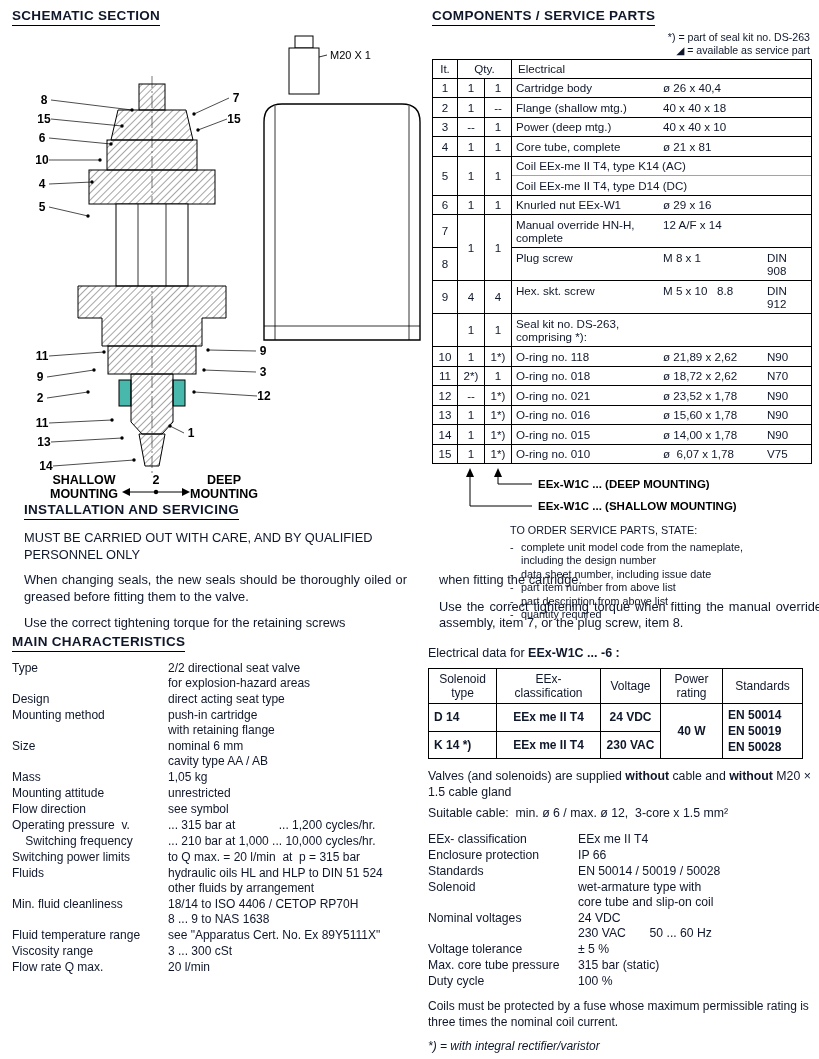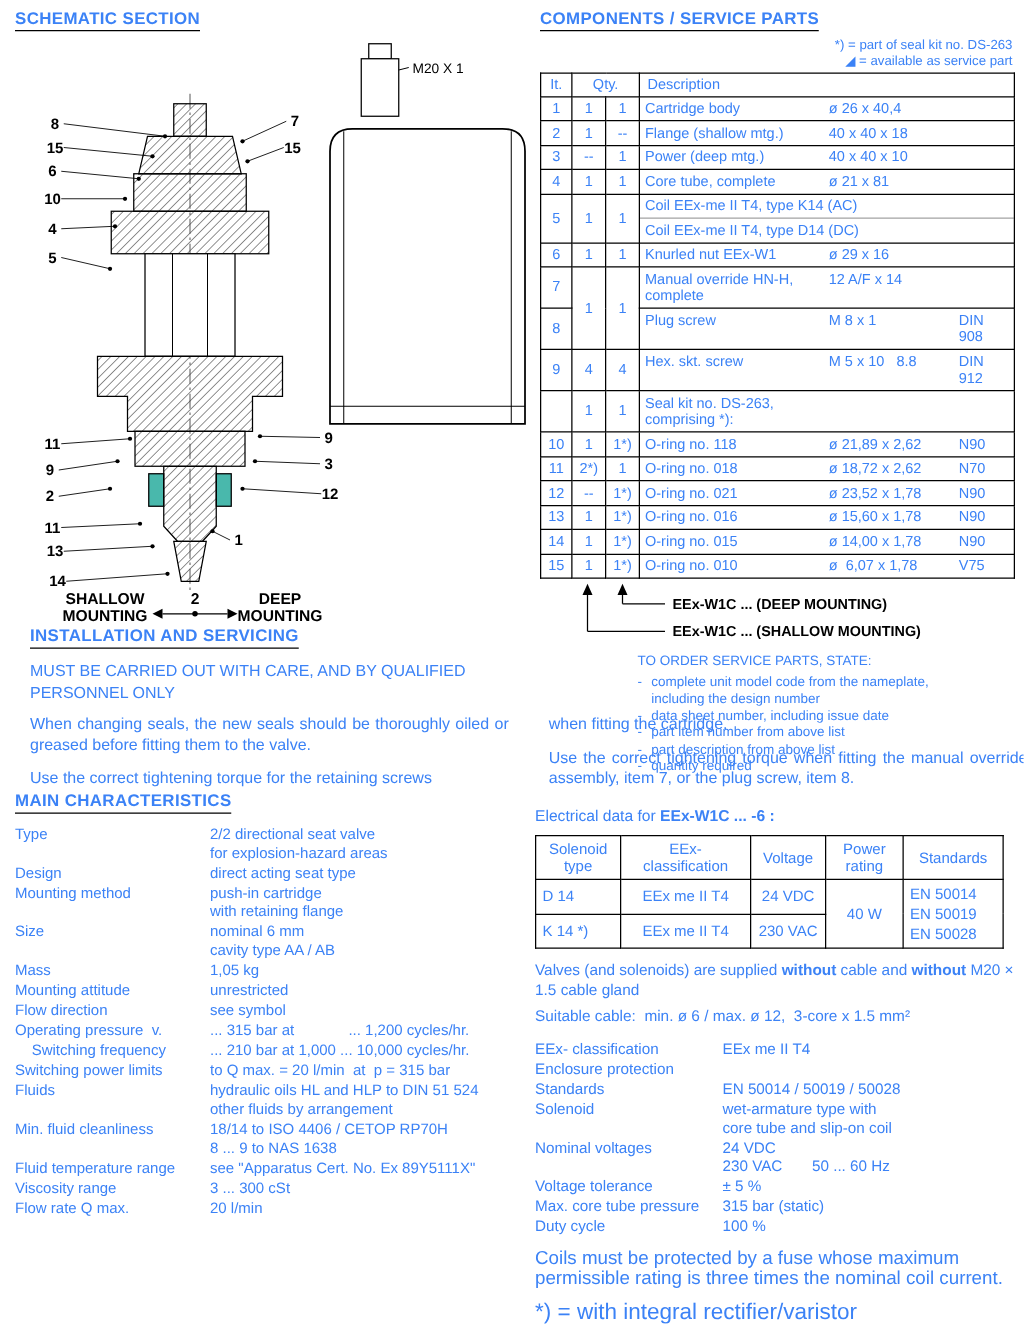--- a/index.html
+++ b/index.html
@@ -1,19 +1,19 @@
 <!DOCTYPE html>
 <html><head>
 <meta charset="utf-8">
 <style>
   * { margin:0; padding:0; box-sizing:border-box; }
   html,body { background:#fff; }
   .page {
     position:relative; width:819px; height:1059px; background:#ffffff;
-    font-family:"Liberation Sans", sans-serif; color:#3b82f6; overflow:hidden;
+    font-family:"Liberation Sans", sans-serif; color:#0f172a; overflow:hidden;
   }
   .sec-title {
     display:inline-block; font-size:13.5px; font-weight:bold; letter-spacing:.3px;
     border-bottom:1.4px solid #000; padding-bottom:2px; white-space:nowrap;
   }
   
   #schematic-section { position:absolute; left:12px; top:6px; width:406px; }
   #components-section { position:absolute; left:432px; top:6px; width:380px; }
   #installation-section { position:absolute; left:24px; top:500px; width:798px; }
   #characteristics-section { position:absolute; left:12px; top:632px; width:404px; }
@@ -50,32 +50,32 @@
   .pair-row { display:flex; margin-bottom:1px; }
   .pair-label { width:156px; flex:none; white-space:pre-wrap; }
   .pair-value { flex:1; white-space:pre-wrap; }
   #char-rows { margin-top:9px; font-size:12px; line-height:15px; }
   #spec-rows { margin-top:12px; font-size:12.2px; line-height:15px; }
   #spec-rows .pair-label { width:150px; }
   
   .elec-title { font-size:12.5px; }
   .elec-title .model { font-weight:bold; }
   .elec-table { border-collapse:collapse; margin-top:8px; }
-  .elec-table th, .elec-table td { border:1px solid #000; font-size:12px; padding:3px 5px; }
+  .elec-table th, .elec-table td { border:1px solid #000; font-size:12px; padding:3px 5px;font-weight:bold; }
   .elec-table th { font-weight:normal; white-space:pre-line; text-align:center; vertical-align:middle; line-height:14px; }
   .e-type { width:68px; text-align:left; }
   .e-cls  { width:104px; text-align:center; }
   .e-volt { width:60px; text-align:center; }
   .e-pow  { width:62px; text-align:center; }
   .e-std  { width:80px; text-align:left; white-space:pre-line; line-height:16px; }
   .elec-note { margin-top:10px; font-size:12.3px; line-height:15.5px; }
   .elec-note b { font-weight:bold; }
   .cable-note { margin-top:6px; font-size:12.3px; white-space:pre-wrap; }
-  .fuse-note { margin-top:10px; font-size:15px; line-height:15.5px; }
-  .rect-note { margin-top:9px; font-size:18px; }
+  .fuse-note { margin-top:10px; font-size:12px; line-height:15.5px; }
+  .rect-note { margin-top:9px; font-size:12px;font-style:italic; }
 </style>
 </head>
 <body>
 
 <div class="page">
 
   <div id="schematic-section">
     <span class="sec-title">SCHEMATIC SECTION</span>
     <svg width="410" height="470" viewBox="0 0 410 470" style="display:block;margin-top:4px;">
       <defs>
@@ -185,21 +185,21 @@
     <span class="sec-title">COMPONENTS / SERVICE PARTS</span>
     <div class="comp-notes">
       <div>*) = part of seal kit no. DS-263</div>
       <div><span>◢</span><span> = available as service part</span></div>
     </div>
     <table class="comp-table">
       <thead>
         <tr>
           <th>It.</th>
           <th colspan="2">Qty.</th>
-          <th class="th-desc">Description</th>
+          <th class="th-desc">Electrical</th>
         </tr>
       </thead>
       <tbody id="comp-tbody">
           <tr>
             <td class="c-it">1</td>
             <td class="c-q">1</td>
             <td class="c-q">1</td>
             <td class="c-desc">
               <div class="c-flex">
                 <span class="c-dtext">Cartridge body</span>
@@ -545,20 +545,21 @@
     </table>
     <div class="elec-note"><span>Valves (and solenoids) are supplied </span><b>without</b><span> cable and </span><b>without</b><span> M20 × 1.5 cable gland</span></div>
     <div class="cable-note">Suitable cable:  min. ø 6 / max. ø 12,  3-core x 1.5 mm²</div>
     <div id="spec-rows">
         <div class="pair-row">
           <span class="pair-label">EEx- classification</span>
           <span class="pair-value">EEx me II T4</span>
         </div>
         <div class="pair-row">
           <span class="pair-label">Enclosure protection</span>
+          <span class="pair-value">IP 66</span>
         </div>
         <div class="pair-row">
           <span class="pair-label">Standards</span>
           <span class="pair-value">EN 50014 / 50019 / 50028</span>
         </div>
         <div class="pair-row">
           <span class="pair-label">Solenoid</span>
           <span class="pair-value">wet-armature type with
 core tube and slip-on coil</span>
         </div>

